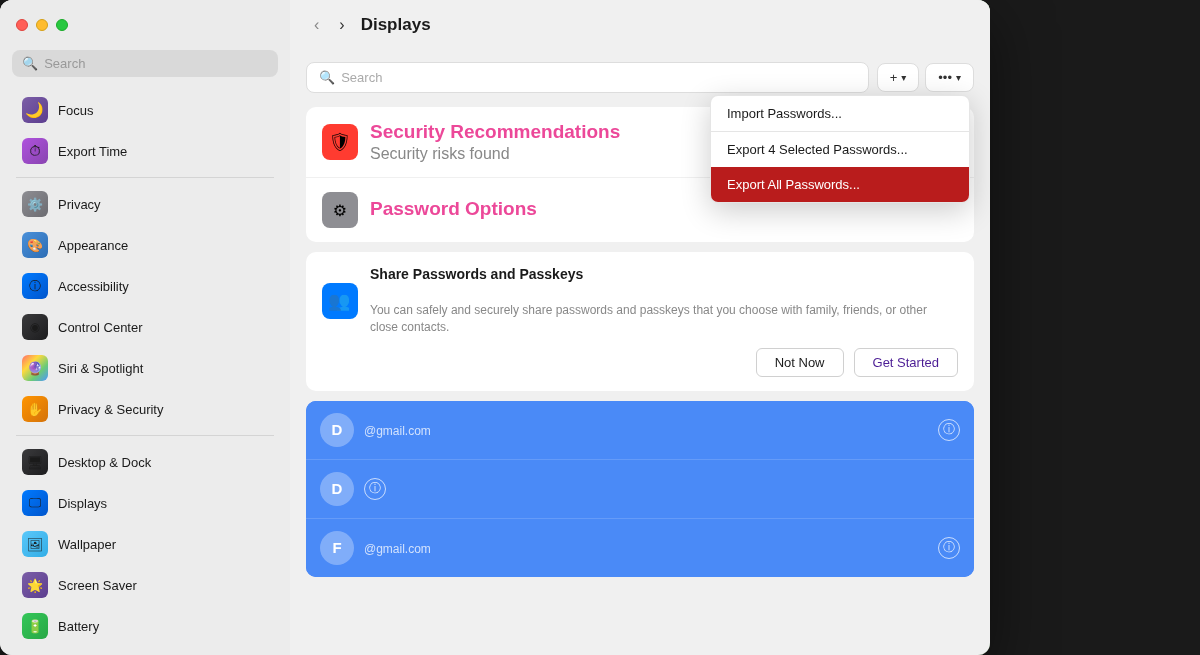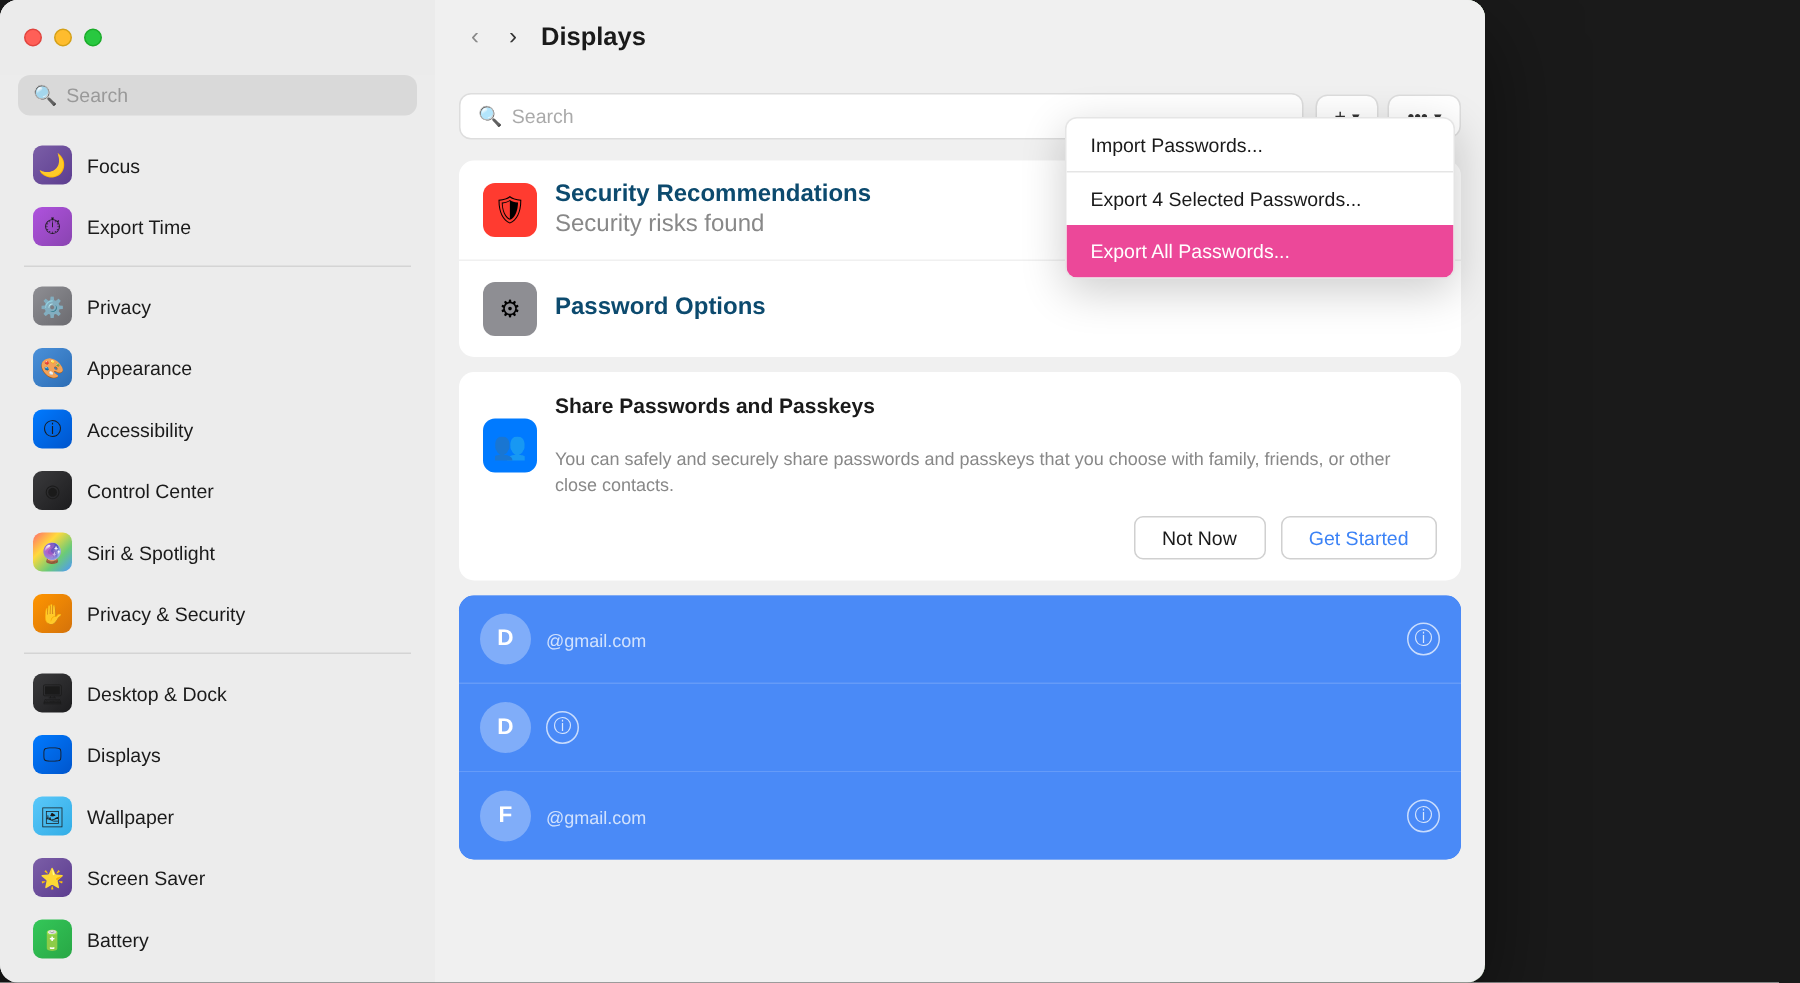--- a/index.html
+++ b/index.html
@@ -250,23 +250,23 @@
       justify-content: center;
       font-size: 18px;
       flex-shrink: 0;
     }
 
     .card-icon-red { background: #ff3b30; }
     .card-icon-gray { background: #8e8e93; }
     .card-icon-blue { background: #007aff; }
 
     .card-text h3 {
-      font-size: 16px;
+      font-size: 19px;
       font-weight: 600;
-      color: #0c4a6e;
+      color: #ec4899;
       margin-bottom: 2px;
     }
 
     .card-text p {
       font-size: 16px;
       color: #888;
     }
 
     
     .share-card {
@@ -313,21 +313,21 @@
       color: #1a1a1a;
     }
 
     .btn-primary {
       background: white;
       border: 1px solid #d0d0d0;
       border-radius: 6px;
       padding: 6px 18px;
       font-size: 13px;
       cursor: pointer;
-      color: #3b82f6;
+      color: #4c1d95;
     }
 
     
     .password-list {
       background: #3478f6;
       border-radius: 10px;
       overflow: hidden;
     }
 
     .password-row {
@@ -383,42 +383,42 @@
       justify-content: center;
       font-size: 12px;
       color: rgba(255,255,255,0.8);
       cursor: pointer;
       background: transparent;
     }
 
     
     .dropdown-menu {
       position: absolute;
-      top: 78px;
+      top: 95px;
       right: 20px;
       background: white;
       border-radius: 8px;
       box-shadow: 0 8px 30px rgba(0,0,0,0.2);
       width: 260px;
       z-index: 100;
       overflow: hidden;
       border: 1px solid rgba(0,0,0,0.1);
     }
 
     .dropdown-item {
       padding: 10px 16px;
       font-size: 13px;
       color: #1a1a1a;
       cursor: pointer;
       display: flex;
       align-items: center;
     }
 
     .dropdown-item.highlighted {
-      background: #ec4899;
+      background: #b91c1c;
       color: white;
     }
 
     .dropdown-divider {
       height: 1px;
       background: #e5e5e5;
     }
 
     
     .sidebar-separator {

